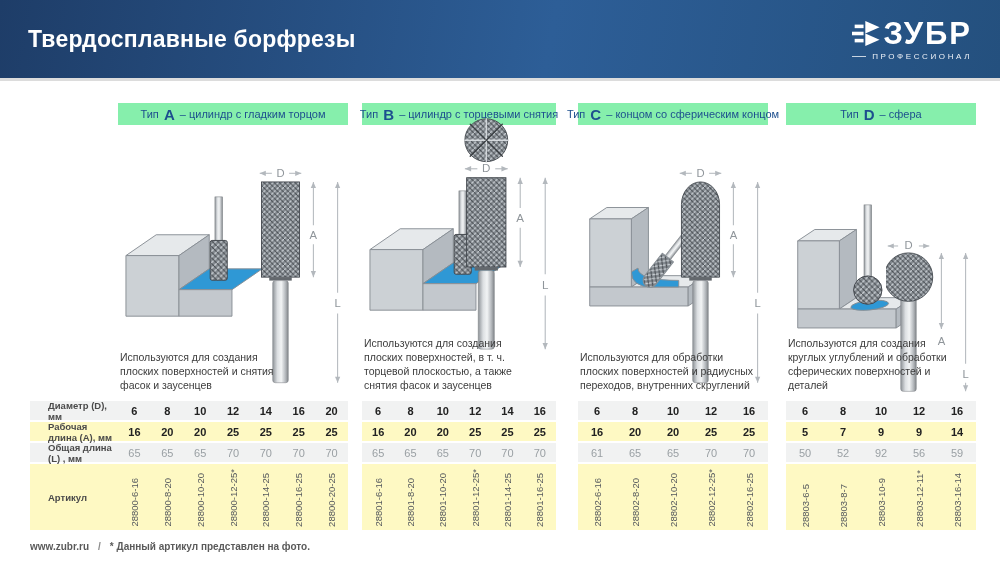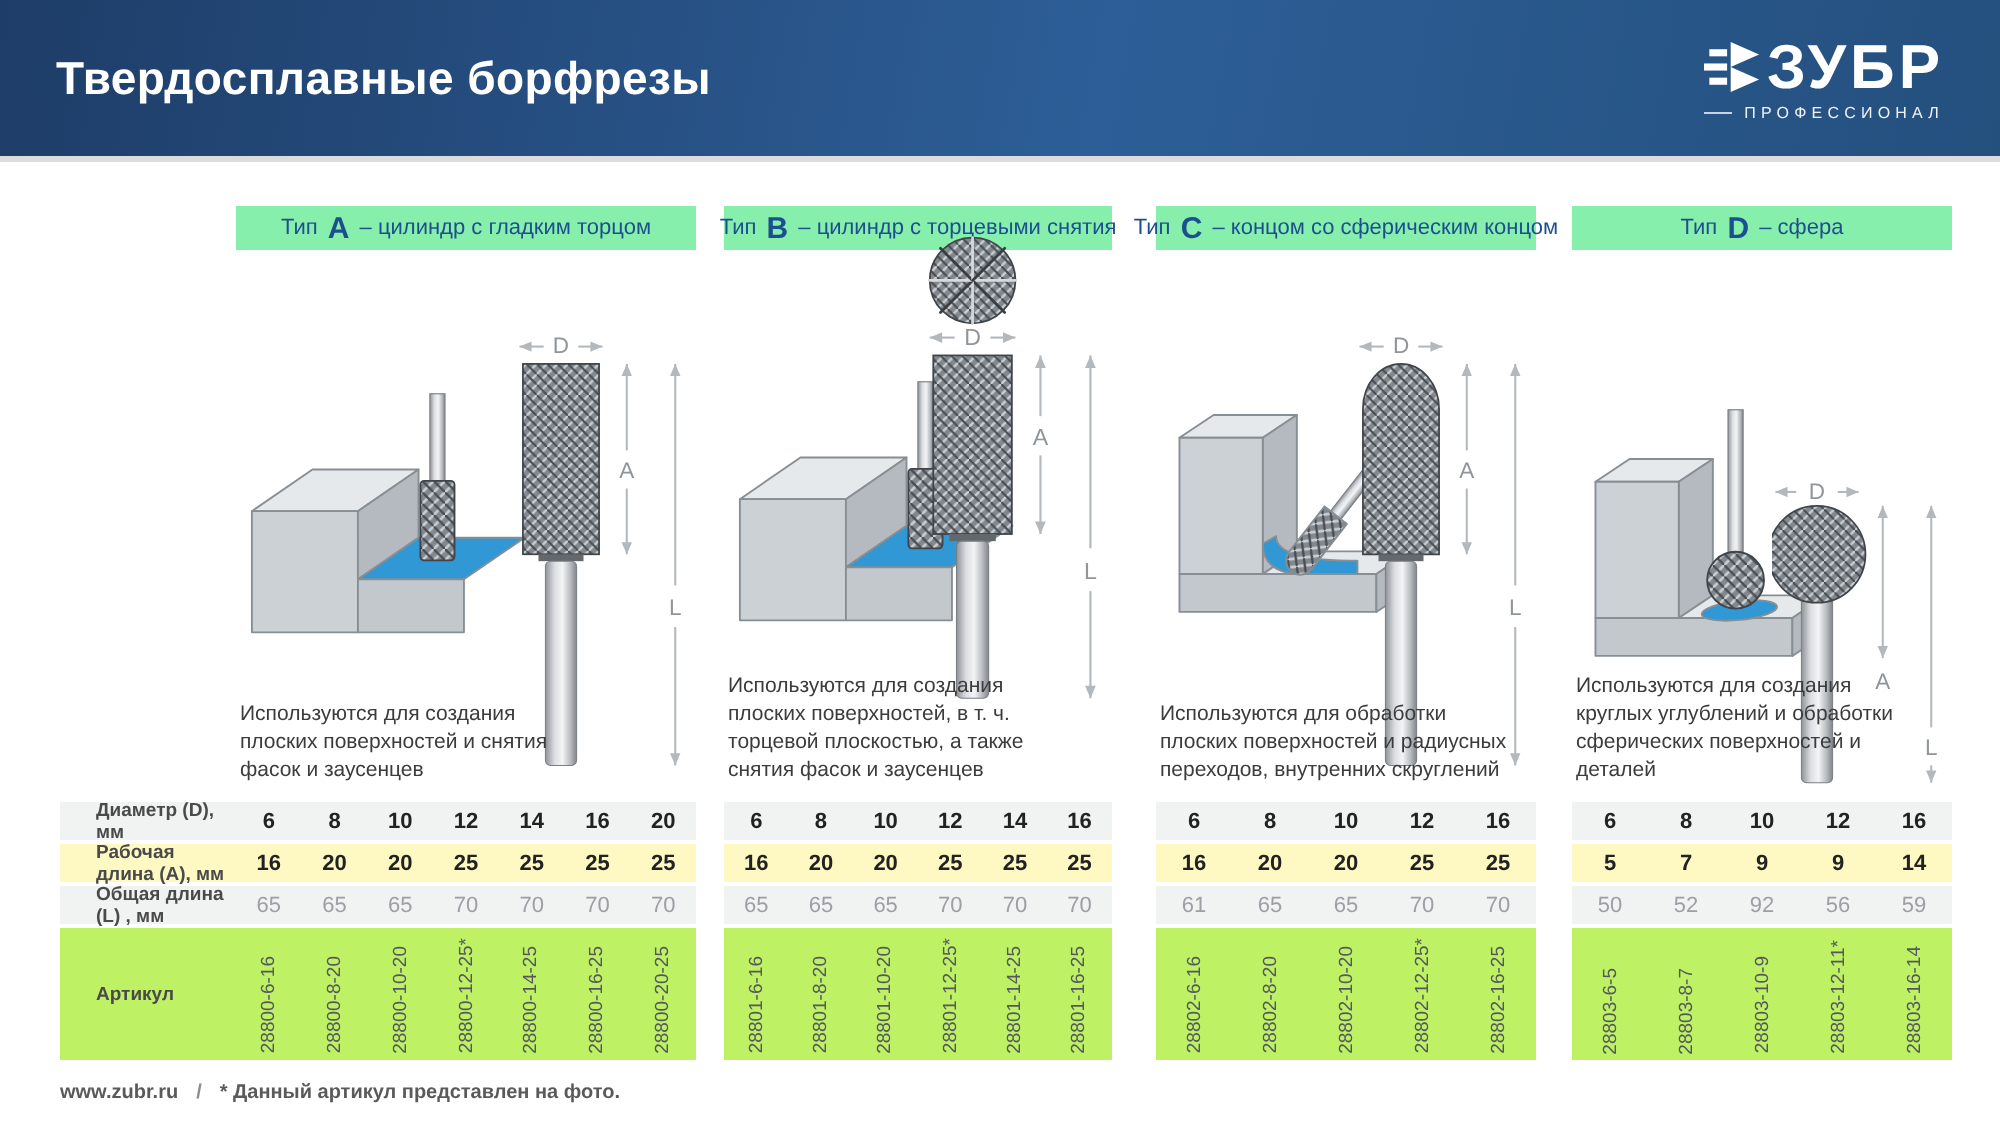--- a/index.html
+++ b/index.html
@@ -60,21 +60,21 @@
   
   .tbl{margin-top:6px;}
   .trow{margin-bottom:2px;}
   .trow{display:flex;padding:0 24px 0 30px;box-sizing:border-box;}
   .trow .lblcol{display:flex;align-items:center;font-size:9.5px;font-weight:bold;color:#4a4a4a;padding-left:18px;box-sizing:border-box;}
   .row-d,.row-a,.row-l{height:19px;}
   .row-art{height:66px;margin-top:2px;}
   .row-d .lblcol,.row-d .grp{background:#f1f2f2;}
   .row-a .lblcol,.row-a .grp{background:#fef9c3;}
   .row-l .lblcol,.row-l .grp{background:#f1f2f2;}
-  .row-art .lblcol,.row-art .grp{background:#bef264;}
+  .row-art .lblcol,.row-art .grp{background:#fef9c3;}
   .cells{display:flex;}
   .cell{flex:1;display:flex;align-items:center;justify-content:center;}
   .row-d .cell,.row-a .cell{font-weight:bold;font-size:11px;color:#222;}
   .row-l .cell{font-size:11px;color:#9aa0a4;}
   .row-art .cell{align-items:flex-end;padding-bottom:3px;}
   .row-art .cell span{
     writing-mode:vertical-rl;transform:rotate(180deg);
     font-size:9.5px;line-height:11px;color:#55595d;max-height:60px;white-space:nowrap;
   }
 

